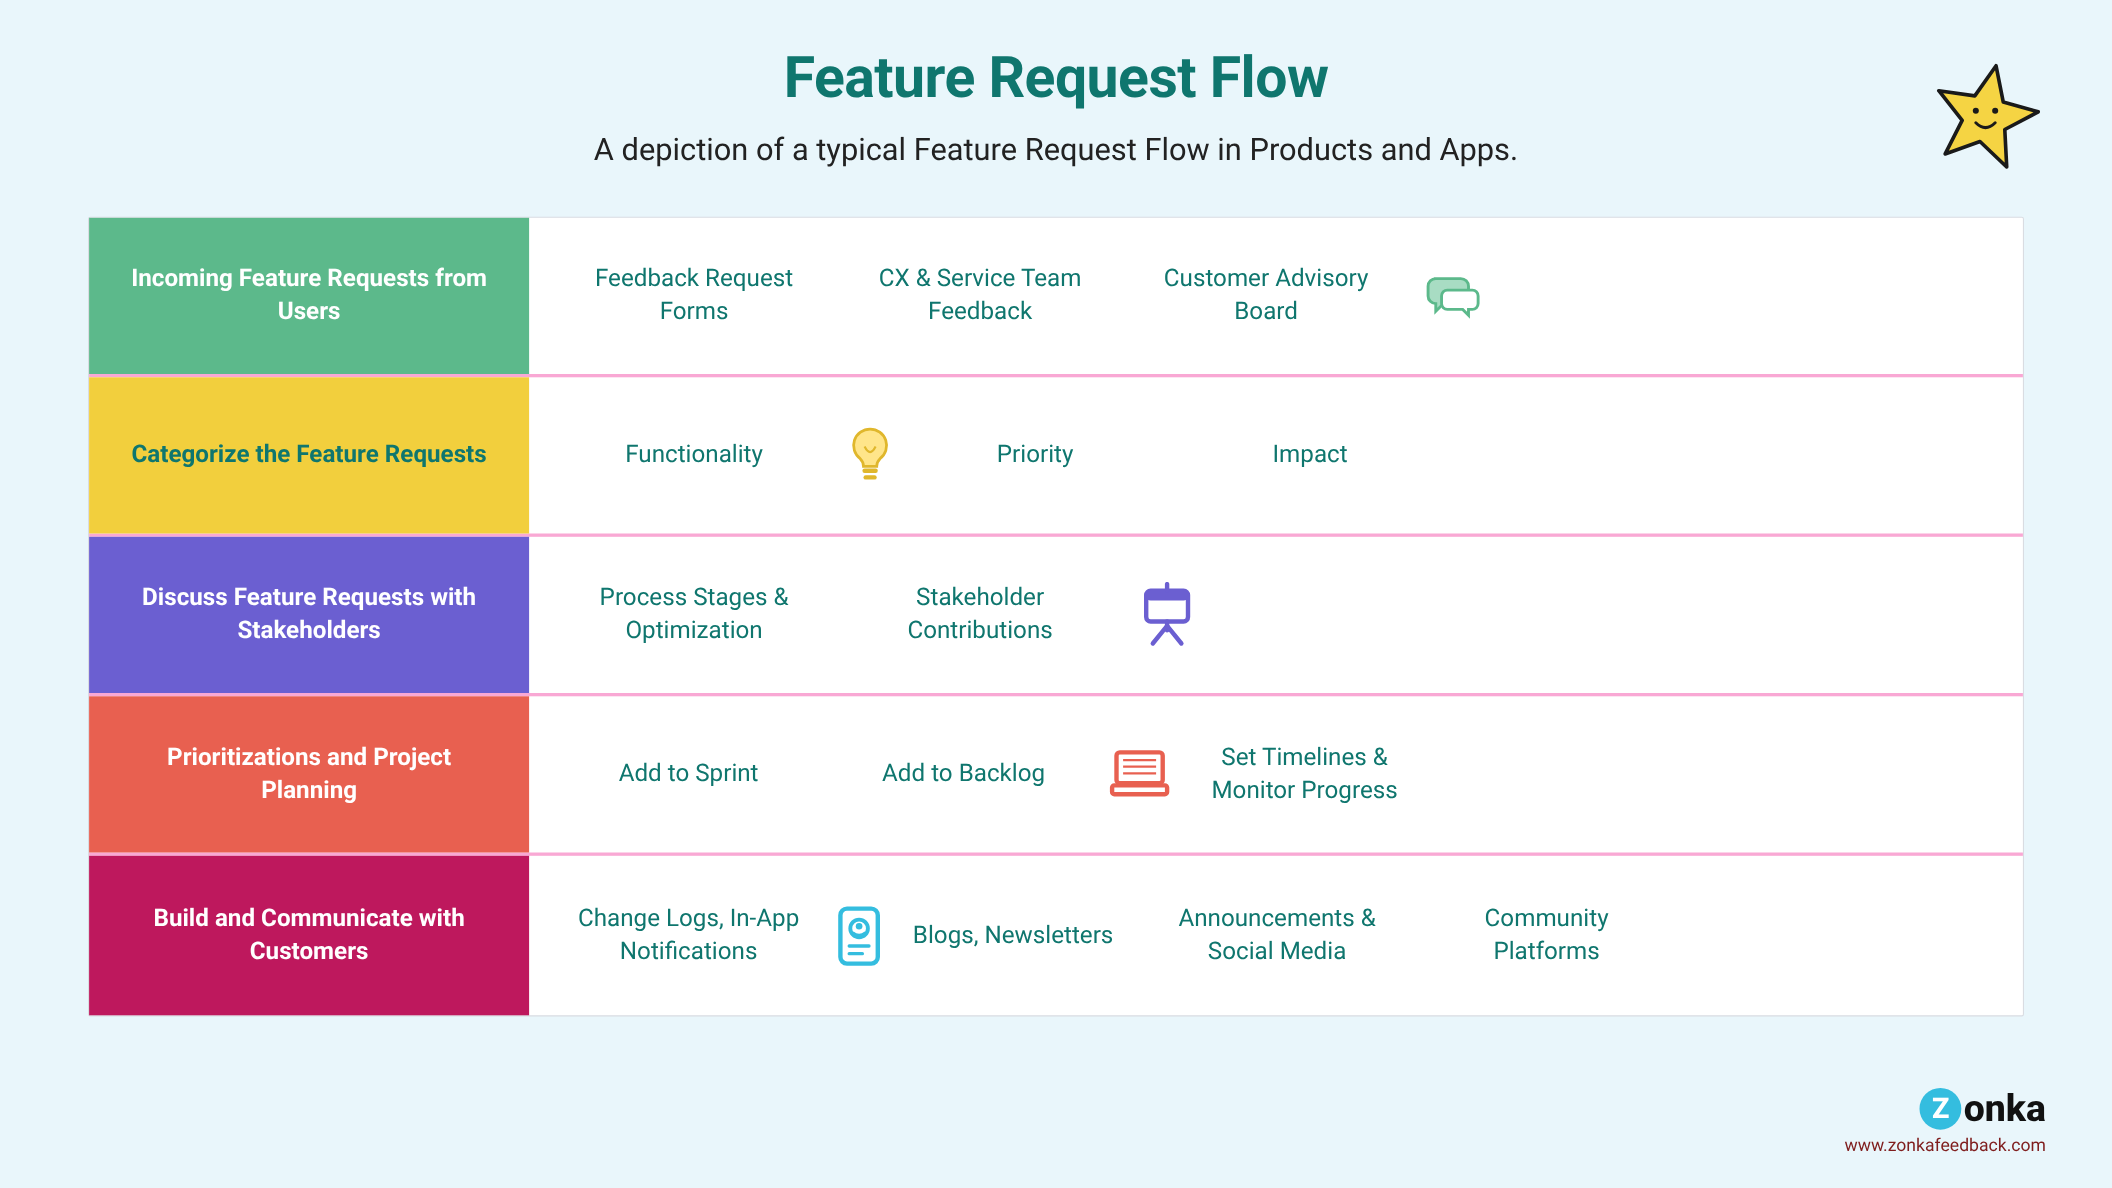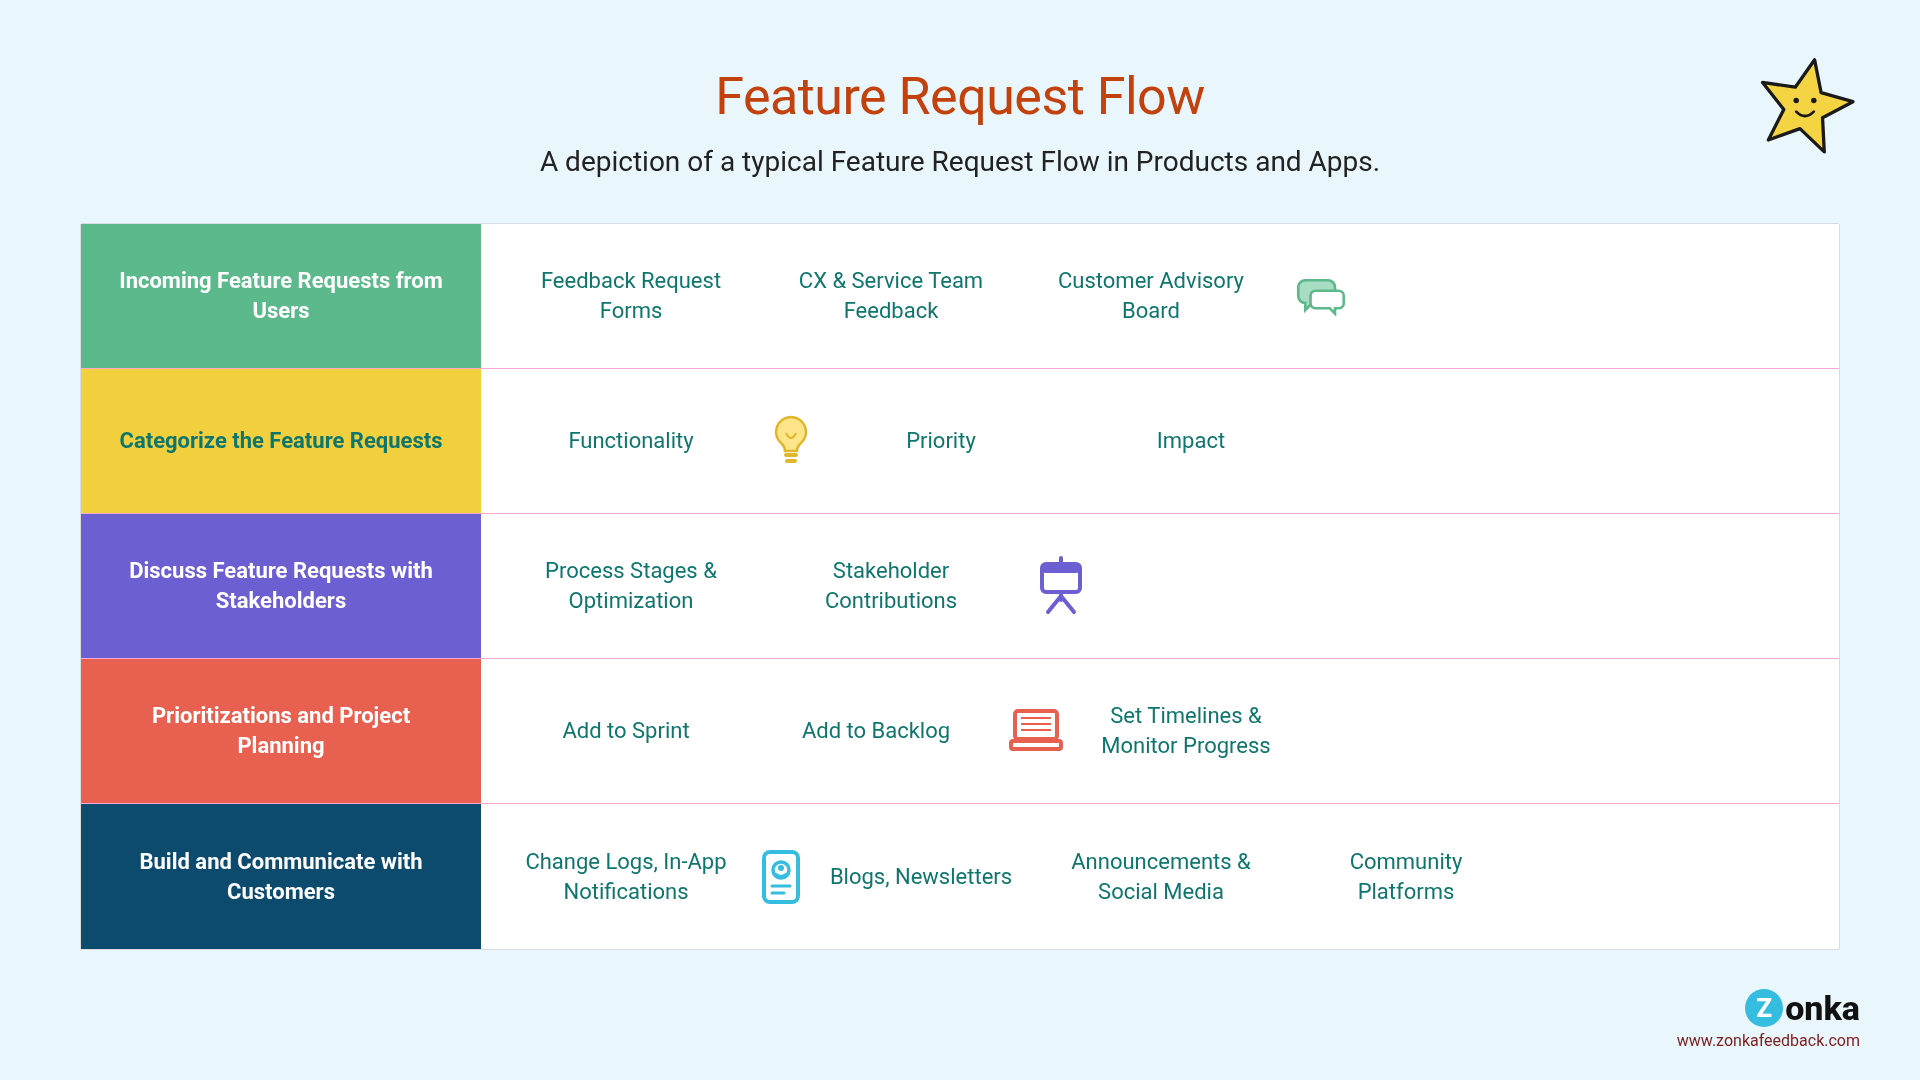--- a/index.html
+++ b/index.html
@@ -3,44 +3,44 @@
 <meta charset="utf-8">
 <style>
   * { box-sizing: border-box; margin: 0; padding: 0; }
   body {
     width: 1920px; height: 1080px;
     background: #e9f6fb;
     font-family: -apple-system, BlinkMacSystemFont, "Segoe UI", Roboto, Helvetica, Arial, sans-serif;
     position: relative; overflow: hidden;
   }
   .header { text-align: center; padding-top: 40px; }
-  .title { font-size: 52px; font-weight: 400; color: #c2410c; letter-spacing: -0.5px; margin-top: 26px; }
+  .title { font-size: 52px; font-weight: 700; color: #0f766e; letter-spacing: -0.5px; }
   .subtitle { margin-top: 18px; font-size: 28px; color: #222; font-weight: 400; }
   .table {
     margin: 45px auto 0; width: 1760px;
     border: 1px solid #d9dce2; background: #fff; border-radius: 2px;
   }
-  .row { display: flex; min-height: 145px; border-bottom: 1px solid #f9a8d4; }
+  .row { display: flex; min-height: 145px; border-bottom: 3px solid #f9a8d4; }
   .row:last-child { border-bottom: none; }
   .label-cell {
     width: 400px; display: flex; align-items: center; justify-content: center;
     text-align: center; padding: 10px 30px;
     font-size: 22px; font-weight: 700; line-height: 1.35;
   }
   .content-cell { flex: 1; display: flex; align-items: center; padding: 0 20px; }
   .item {
     font-size: 22px; color: #0f766e; text-align: center; line-height: 1.35;
     padding: 0 10px; display: flex; align-items: center; justify-content: center;
   }
   .icon-slot { display: flex; align-items: center; justify-content: center; }
   .row-green  .label-cell { background: #5cb98b; color: #fff; }
   .row-yellow .label-cell { background: #f2cf3d; color: #0f766e; }
   .row-purple .label-cell { background: #6b5fd1; color: #fff; }
   .row-red    .label-cell { background: #e86050; color: #fff; }
-  .row-cyan   .label-cell { background: #0c4a6e; color: #fff; }
+  .row-cyan   .label-cell { background: #be185d; color: #fff; }
   .footer-logo { position: absolute; right: 60px; bottom: 30px; text-align: right; }
   .logo-word { font-size: 34px; font-weight: 800; color: #111; display: flex; align-items: center; justify-content: flex-end; gap: 2px; }
   .logo-z {
     width: 38px; height: 38px; border-radius: 50%; background: #34bddf; color: #fff;
     display: inline-flex; align-items: center; justify-content: center; font-size: 26px; font-weight: 800;
   }
   .footer-url { font-size: 16px; color: #7f1d1d; margin-top: 3px; }
   .star { position: absolute; top: 50px; right: 60px; }
   svg.ic { display: block; }
 </style>

